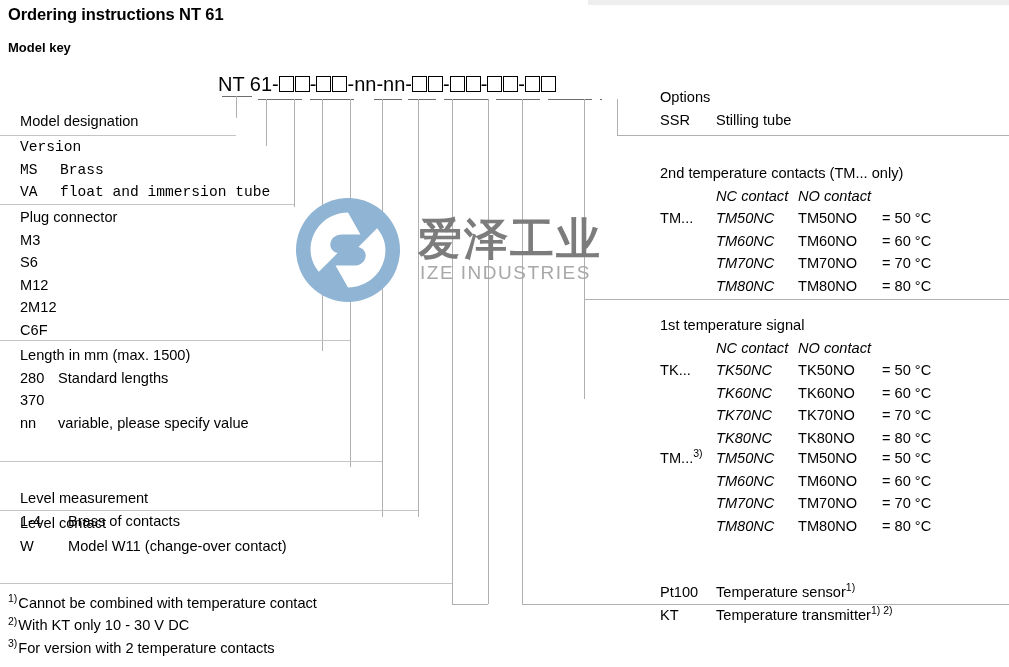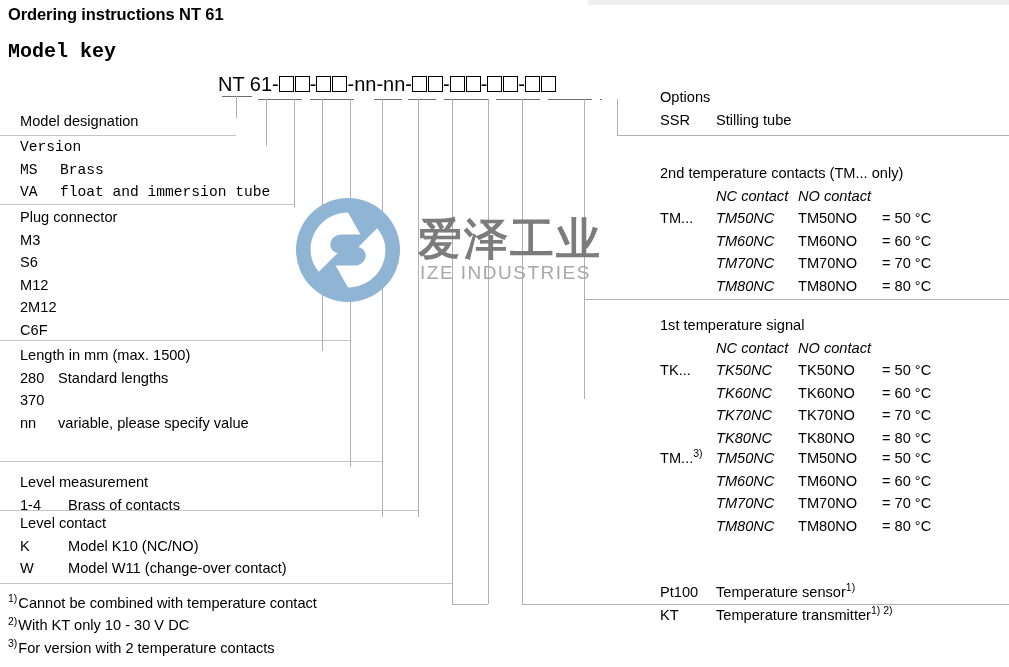--- a/index.html
+++ b/index.html
@@ -35,24 +35,23 @@
     top: 5px;
     font-size: 16.5px;
     font-weight: bold;
     letter-spacing: -0.1px;
     white-space: nowrap;
   }
   .h-sub {
     position: absolute;
     left: 8px;
     top: 40px;
-    font-size: 20px;
+    font-size: 13px;
     font-weight: bold;
     white-space: nowrap;
-    font-family: Liberation Mono, monospace;
   }
 
   
   .codeline {
     position: absolute;
     left: 218px;
     top: 72px;
     font-size: 20px;
     letter-spacing: 0px;
     white-space: nowrap;
@@ -305,33 +304,30 @@
     </span>
     <span class="row">
       <span class="k" style="width:38px;">370</span><span></span>
     </span>
     <span class="row">
       <span class="k" style="width:38px;">nn</span><span>variable, please specify value</span>
     </span>
   </div>
   <div class="sep" style="left:0px; top:461px; width:382px;"></div>
 
-  <div class="lblock" style="left:20px; top:471px;">
+  <div class="lblock" style="left:20px; top:487px;">
     <span class="row">Level measurement</span>
     <span class="row">
       <span class="k" style="width:48px;">1-4</span><span>Brass of contacts</span>
     </span>
   </div>
   <div class="sep" style="left:0px; top:510px; width:418px;"></div>
 
   <div class="lblock" style="left:20px; top:512px;">
     <span class="row">Level contact</span>
-    <span class="row">
-      <span class="k" style="width:48px;">K</span><span>Model K10 (NC/NO)</span>
-    </span>
     <span class="row">
       <span class="k" style="width:48px;">W</span><span>Model W11 (change-over contact)</span>
     </span>
   </div>
   <div class="sep" style="left:0px; top:583px; width:452px;"></div>
 
   <div class="rblock" style="left:660px; top:86px;">
     <span class="rhead">Options</span>
     <span class="trow">
       <span class="c-key">SSR</span><span>Stilling tube</span>

